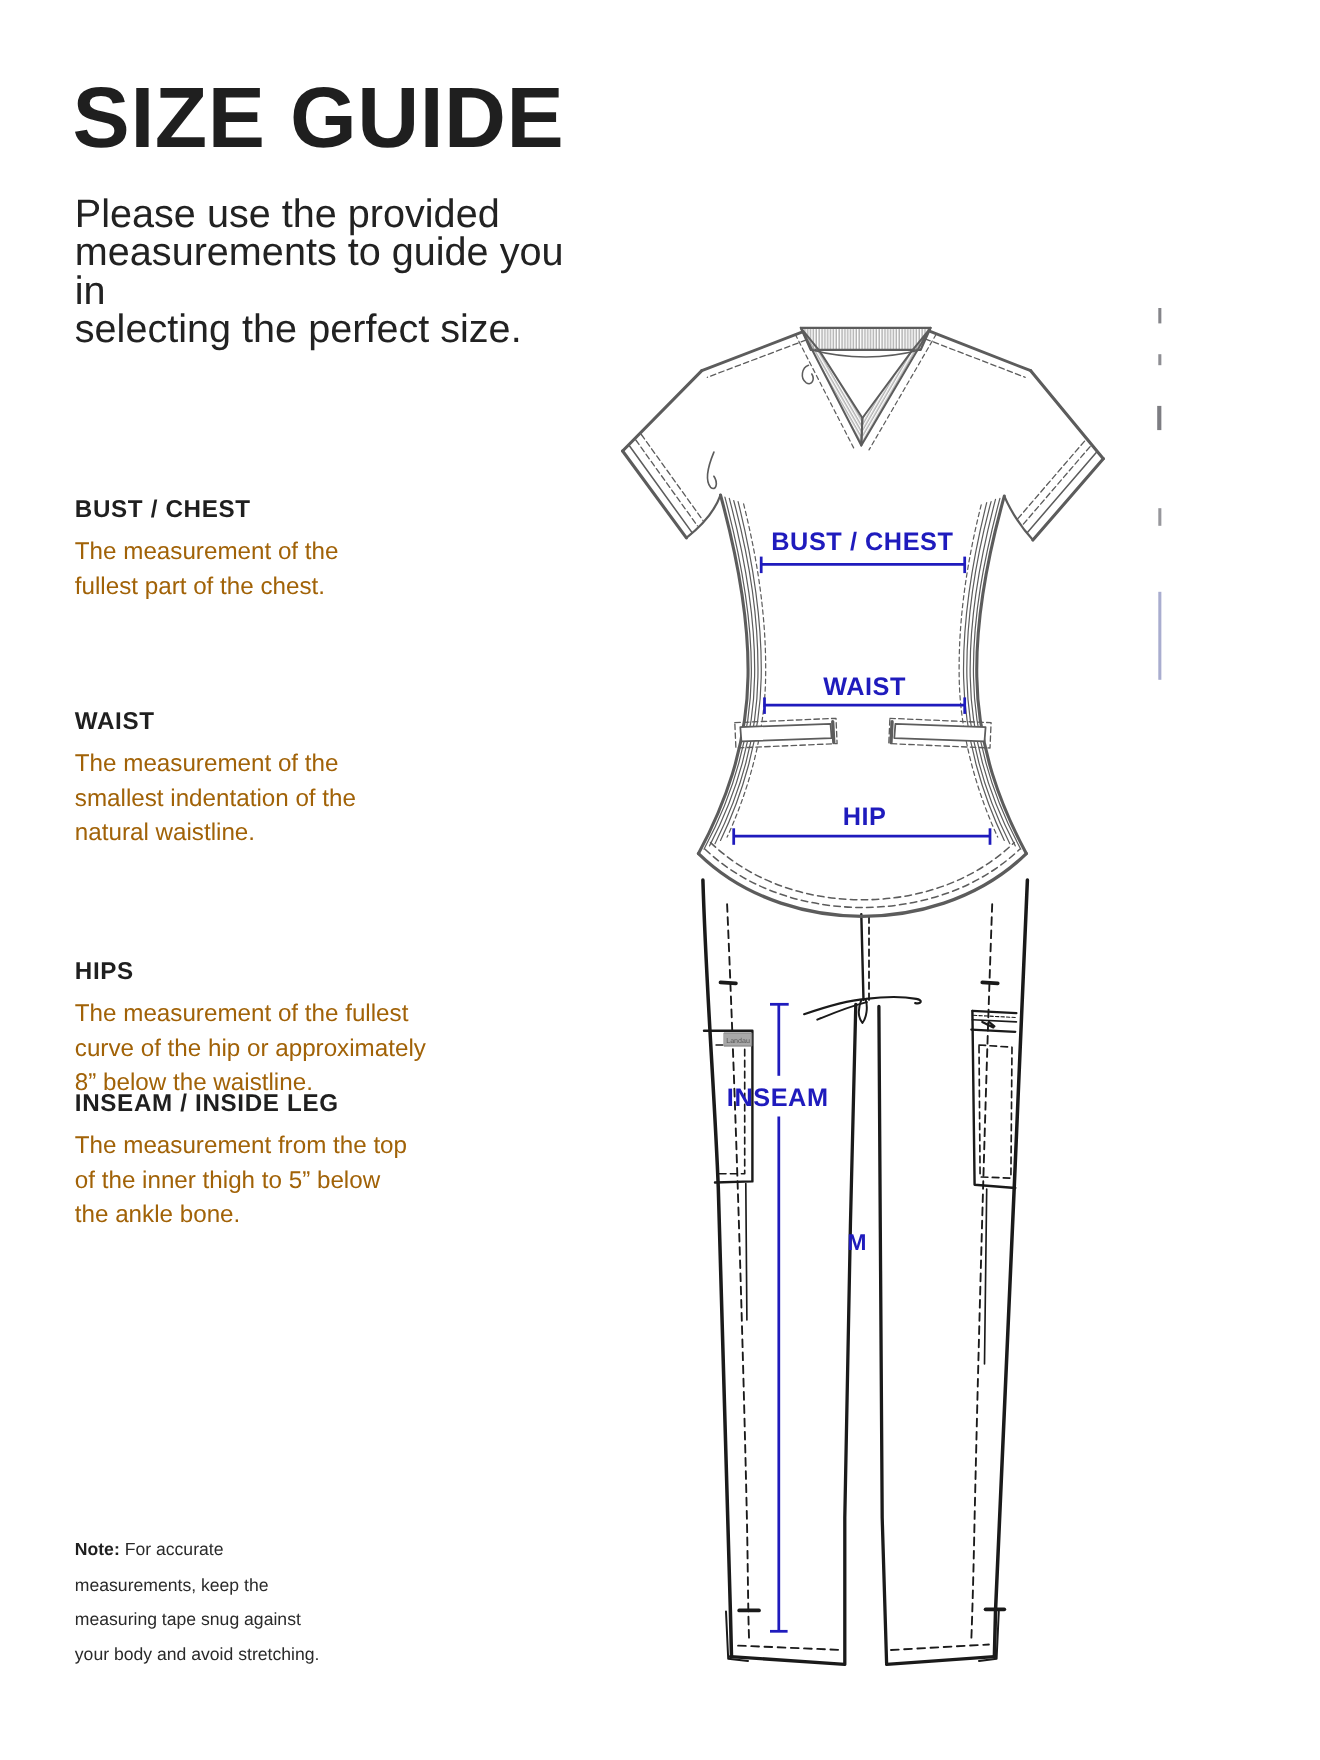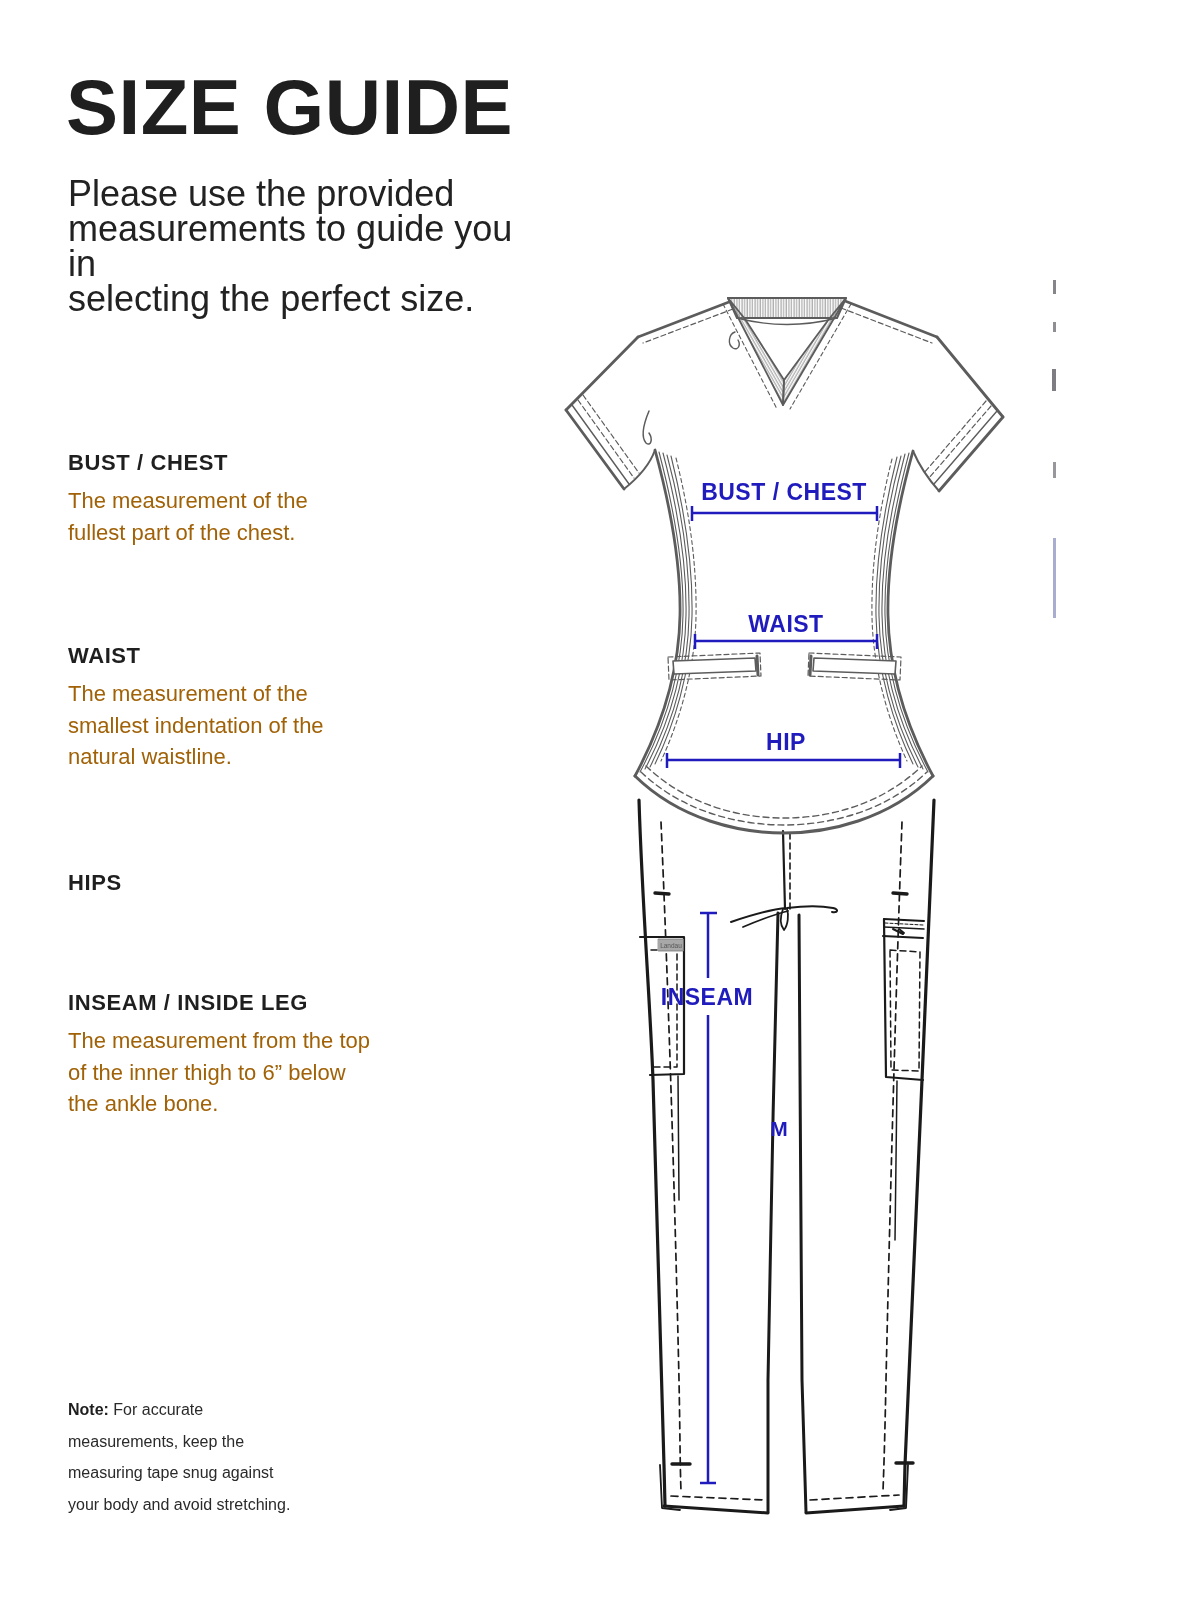--- a/index.html
+++ b/index.html
@@ -65,26 +65,29 @@
 
   <div class="section sec-waist">
     <h3>WAIST</h3>
     <p>The measurement of the
 smallest indentation of the
 natural waistline.</p>
   </div>
 
   <div class="section sec-hips">
     <h3>HIPS</h3>
+    <p>The measurement of the fullest
+curve of the hip or approximately
+8” below the waistline.</p>
   </div>
 
   <div class="section sec-inseam">
     <h3>INSEAM / INSIDE LEG</h3>
     <p>The measurement from the top
-of the inner thigh to 6” below
+of the inner thigh to 5” below
 the ankle bone.</p>
   </div>
 
   <div class="note"><b>Note:</b> <span>For accurate
 measurements, keep the
 measuring tape snug against
 your body and avoid stretching.</span></div>
 
   <svg class="diagram" width="1200" height="1600" viewBox="0 0 1200 1600">
     <defs>

